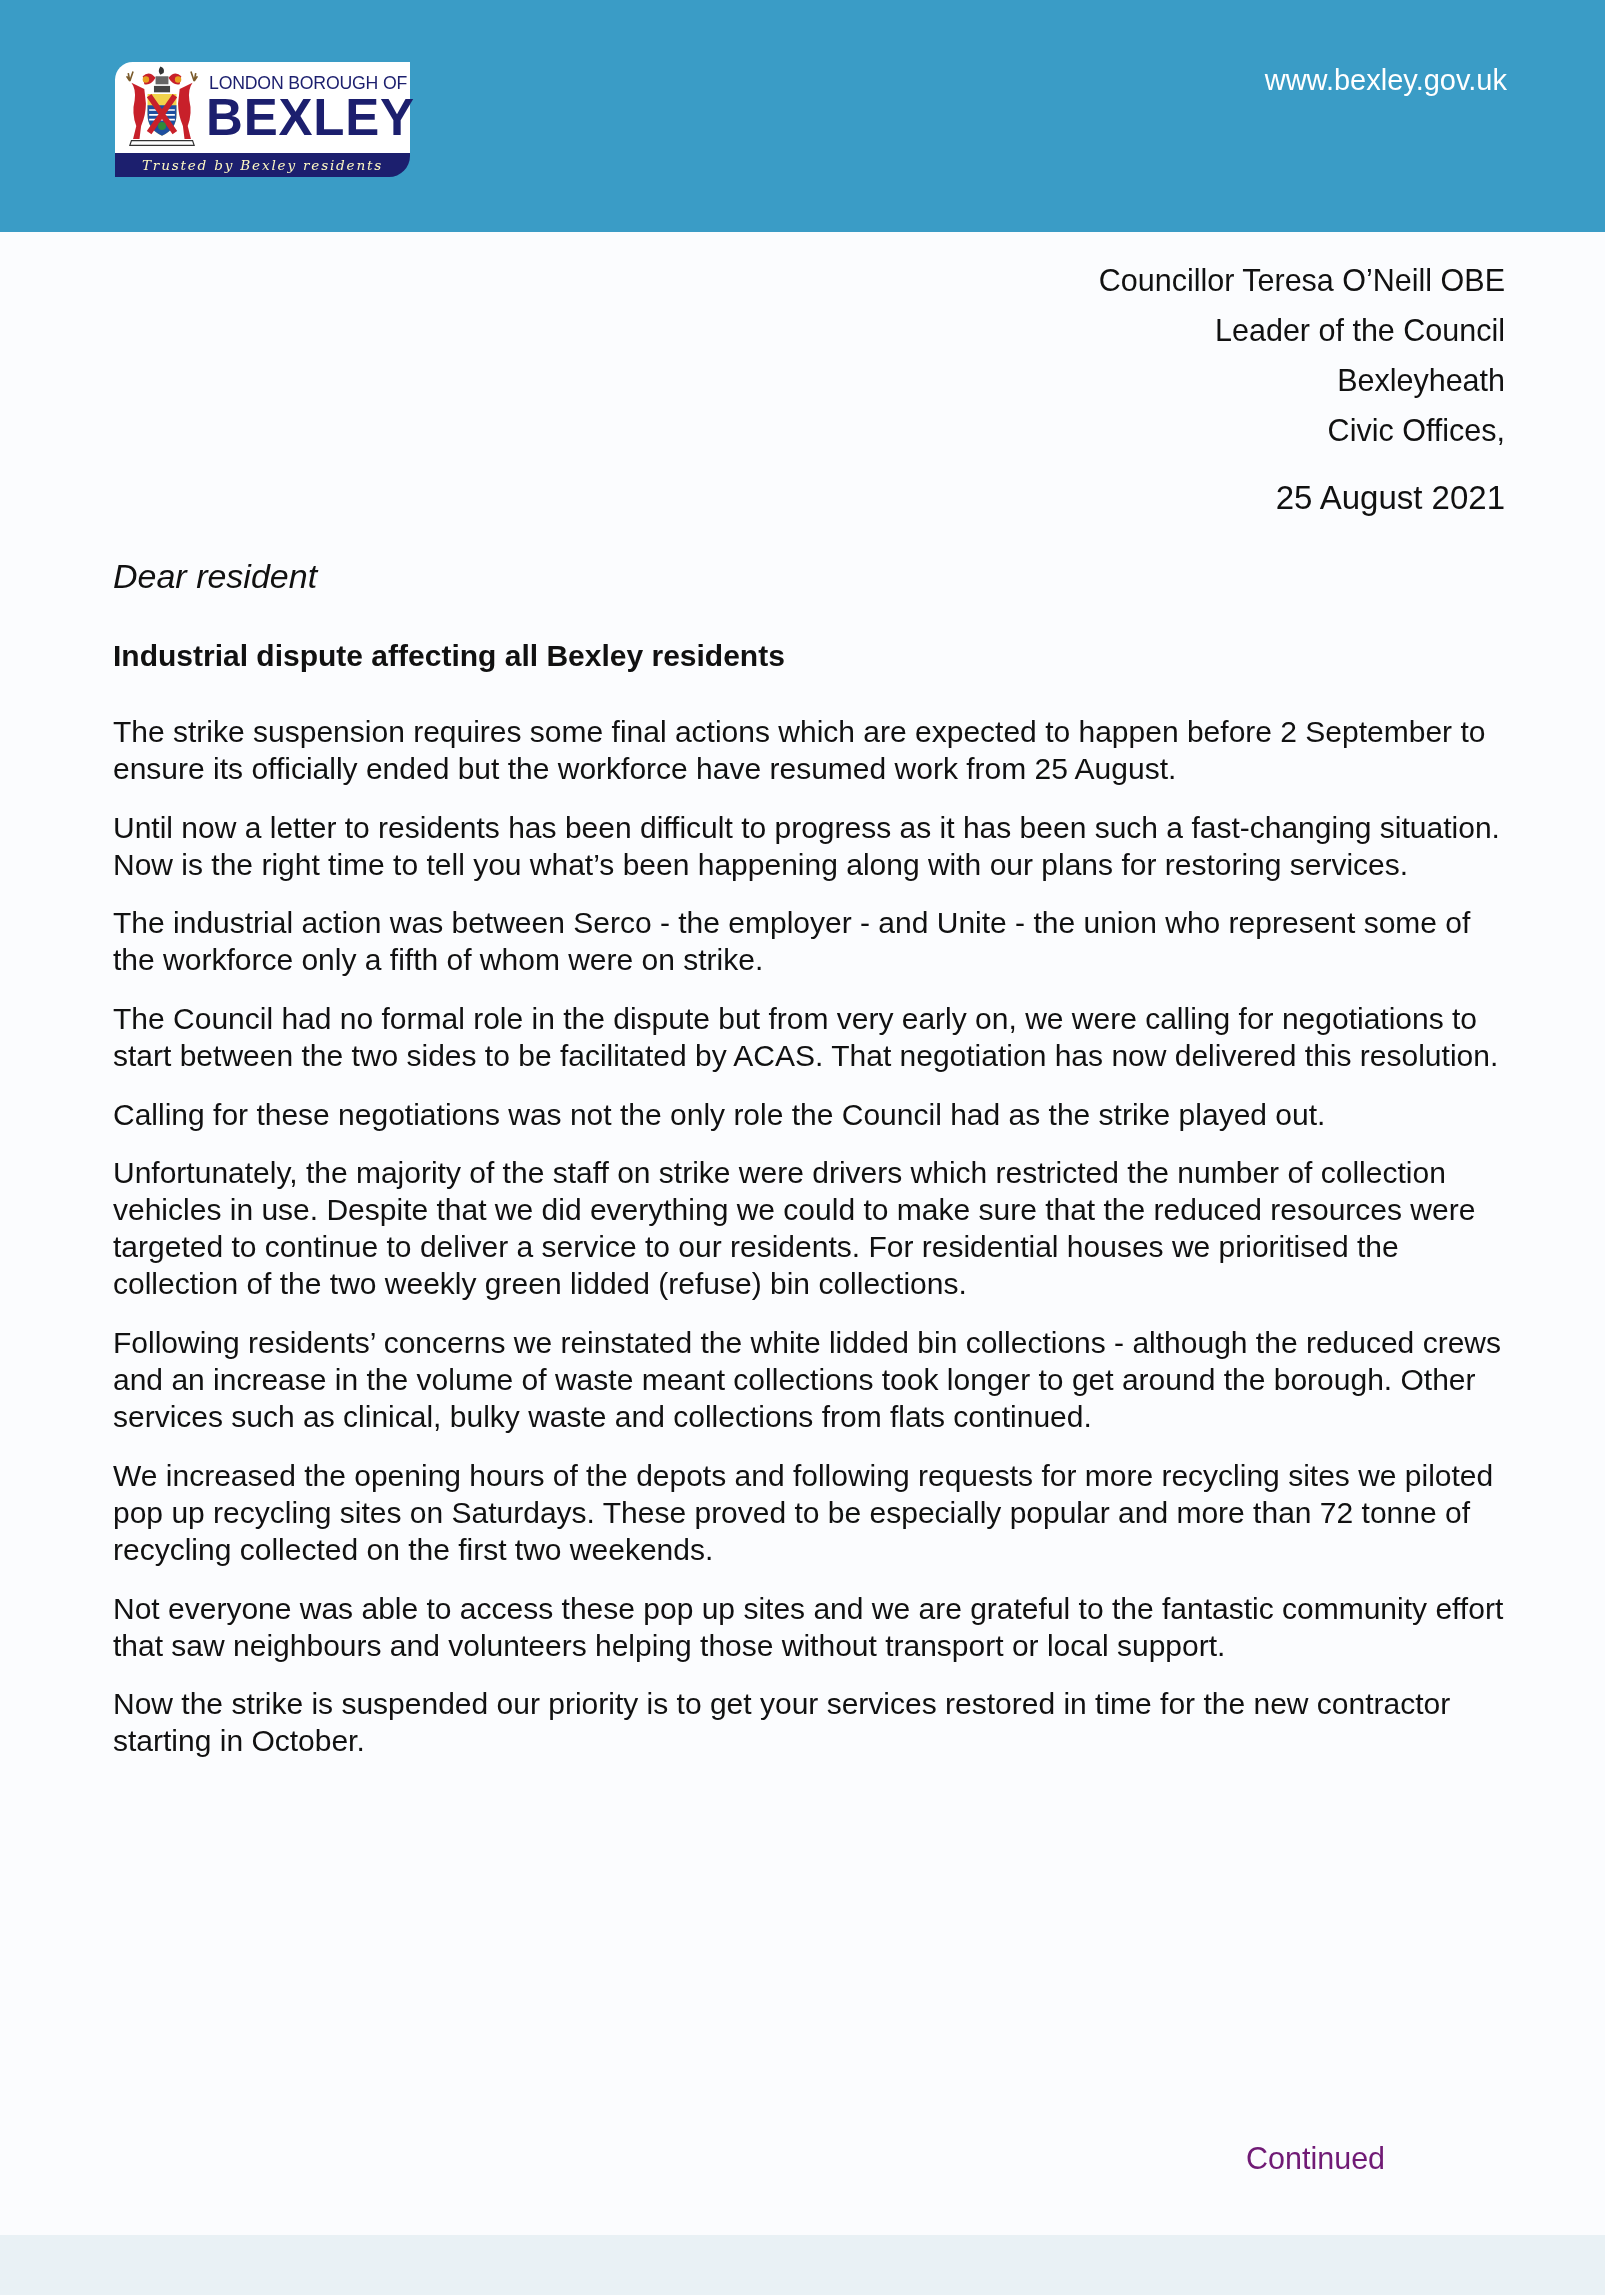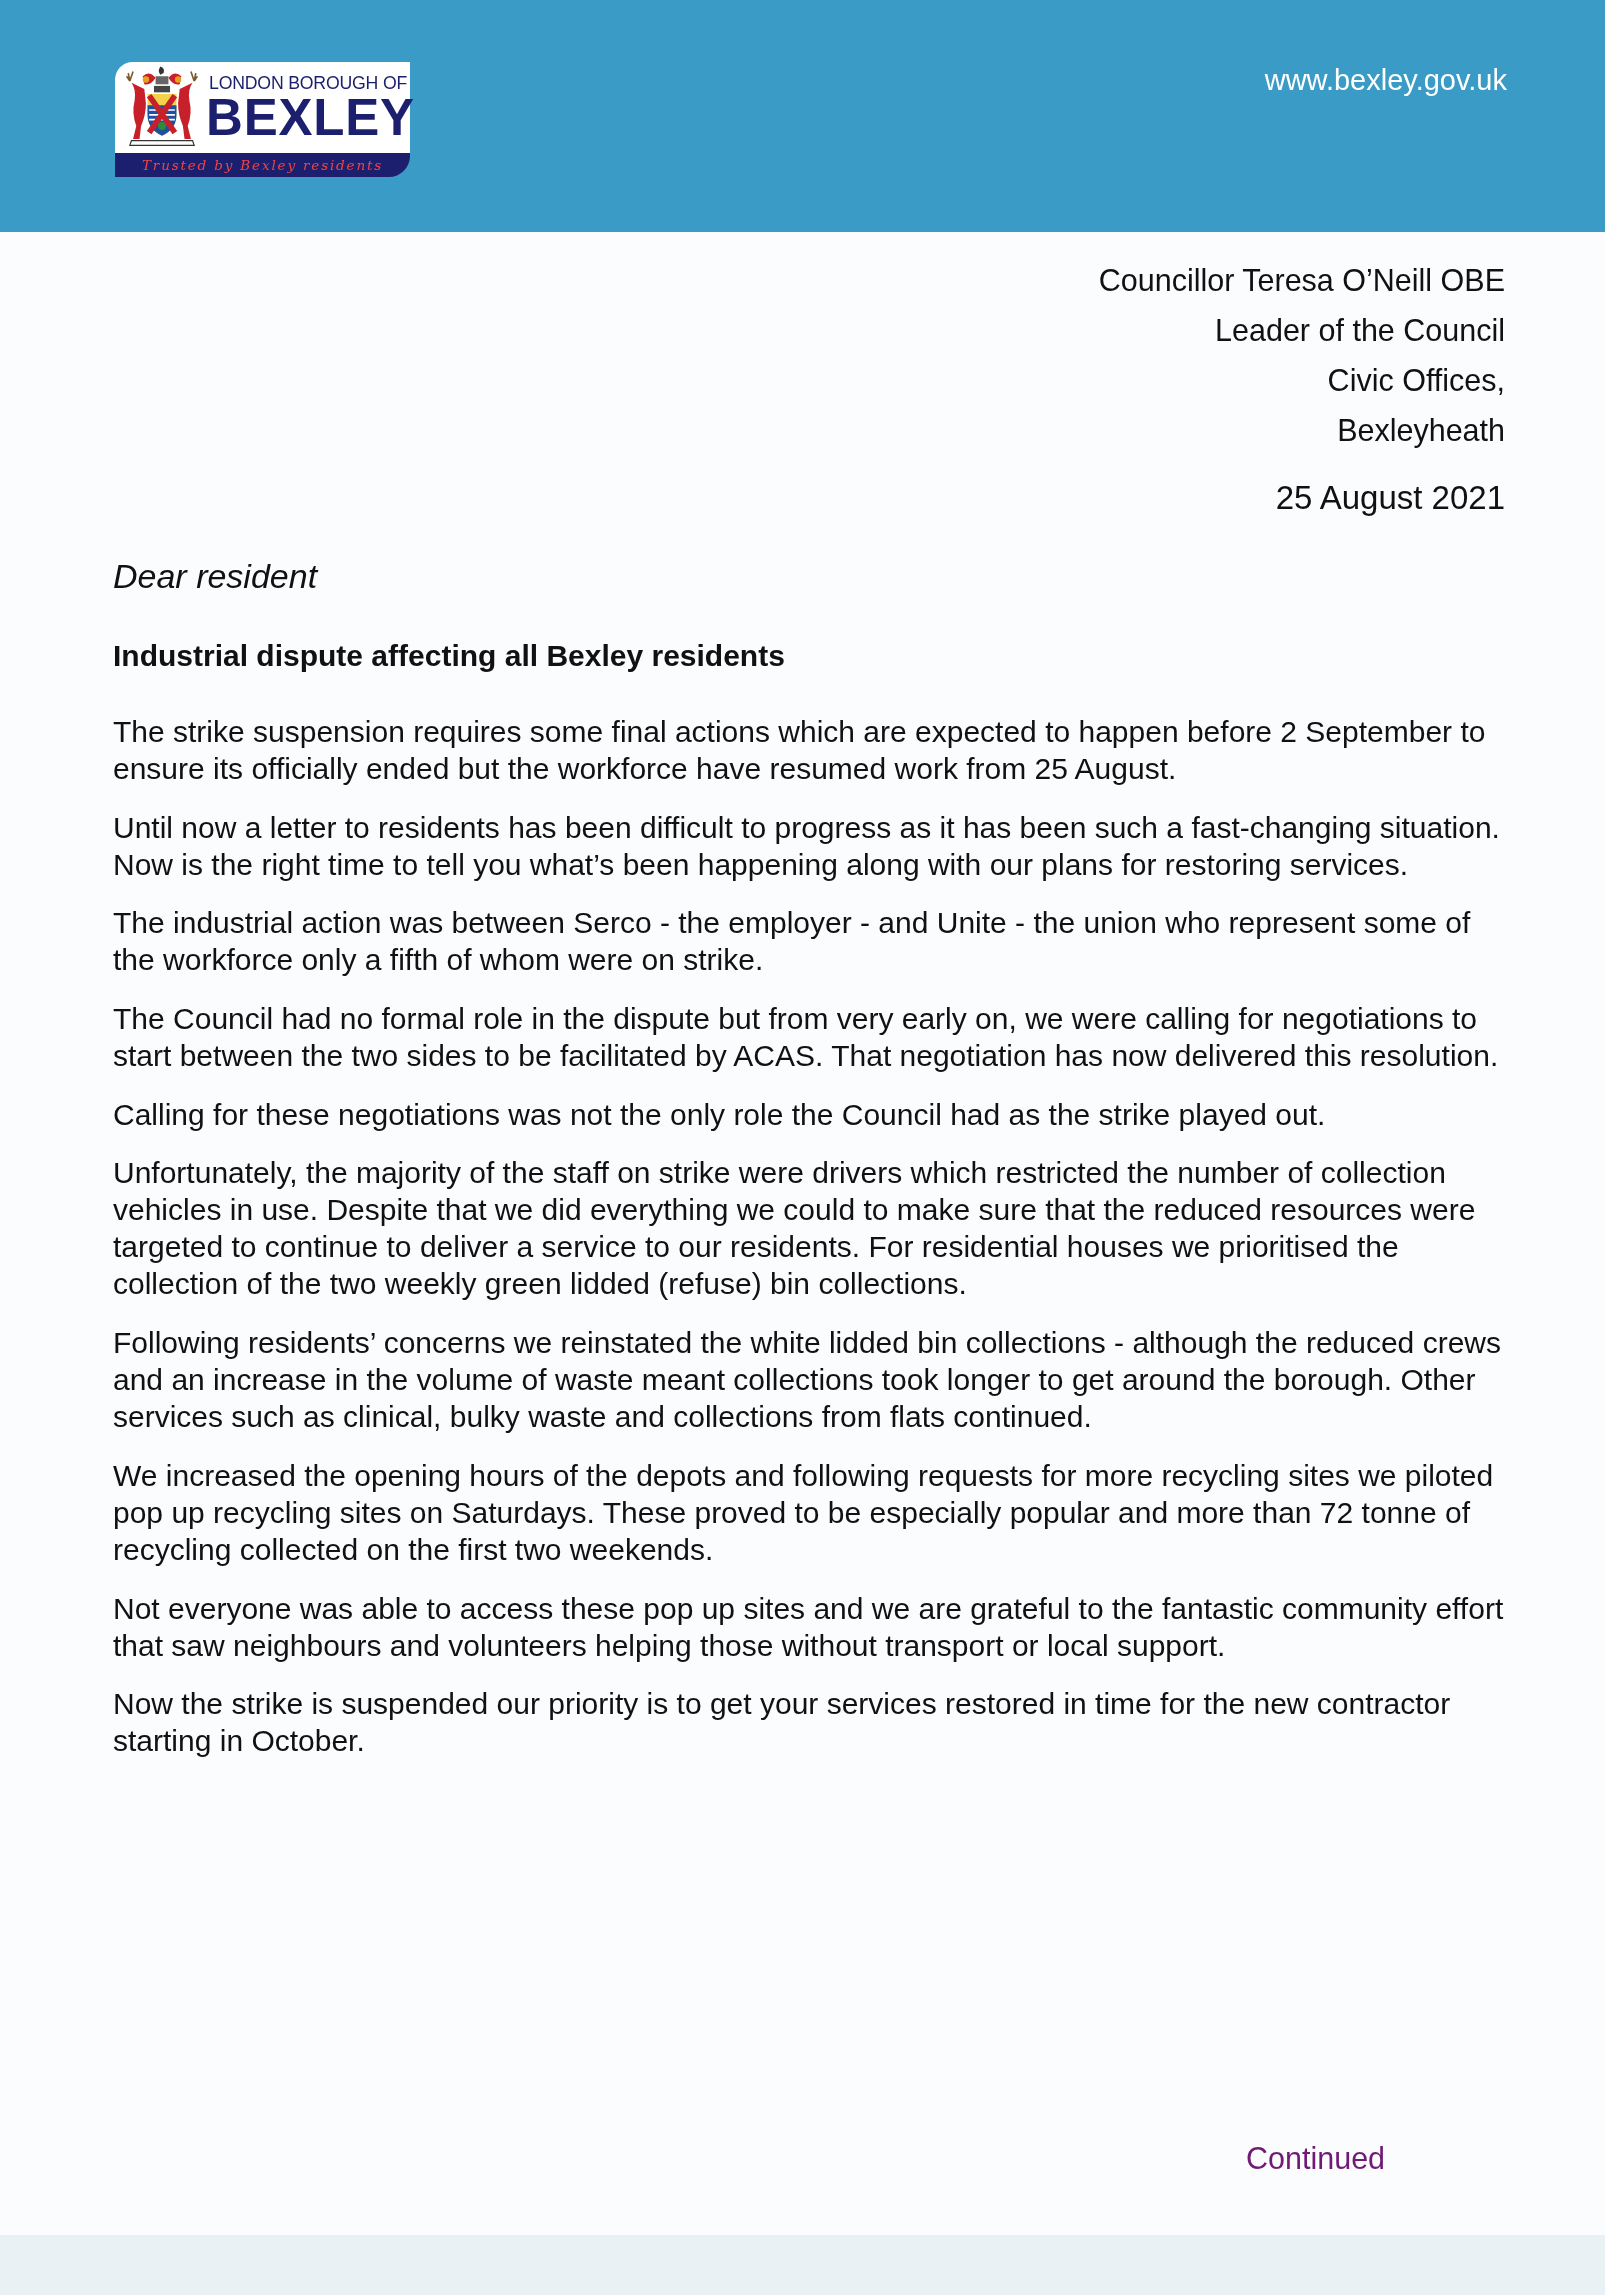--- a/index.html
+++ b/index.html
@@ -16,21 +16,21 @@
   .logo {
     position:absolute; left:115px; top:62px; width:295px; height:115px;
   }
   .logo-top {
     position:absolute; left:0; top:0; width:295px; height:91px;
     background:#ffffff; border-top-left-radius:17.7px;
   }
   .logo-strip {
     position:absolute; left:0; top:91px; width:295px; height:24px;
     background:#1c1f6e; border-bottom-right-radius:21px;
-    color:#ef4444; font-family:"DejaVu Serif", serif; font-style:italic;
+    color:#fef9c3; font-family:"DejaVu Serif", serif; font-style:italic;
     font-size:13.6px; letter-spacing:1.8px; line-height:24px; text-align:center;
   }
   .crest {
     position:absolute; left:9.6px; top:3.2px; width:74px; height:82px;
   }
   .logo-line1 {
     position:absolute; left:94px; top:11.2px; width:194px;
     color:#1c1f6e; font-size:17.7px; letter-spacing:-0.2px; white-space:nowrap;
   }
   .logo-line2 {
@@ -103,22 +103,22 @@
       <div class="logo-line2">BEXLEY</div>
     </div>
     <div class="logo-strip">Trusted by Bexley residents</div>
   </div>
   <div class="site-url">www.bexley.gov.uk</div>
 </div>
 
 <div class="sender">
   <div>Councillor Teresa O’Neill OBE</div>
   <div>Leader of the Council</div>
+  <div>Bexleyheath</div>
   <div>Civic Offices,</div>
-  <div>Bexleyheath</div>
 </div>
 
 <div class="date">25 August 2021</div>
 
 <div class="greeting">Dear resident</div>
 
 <div class="subject">Industrial dispute affecting all Bexley residents</div>
 
 <div class="body">
   <p>The strike suspension requires some final actions which are expected to happen before 2 September to ensure its officially ended but the workforce have resumed work from 25 August.</p>

